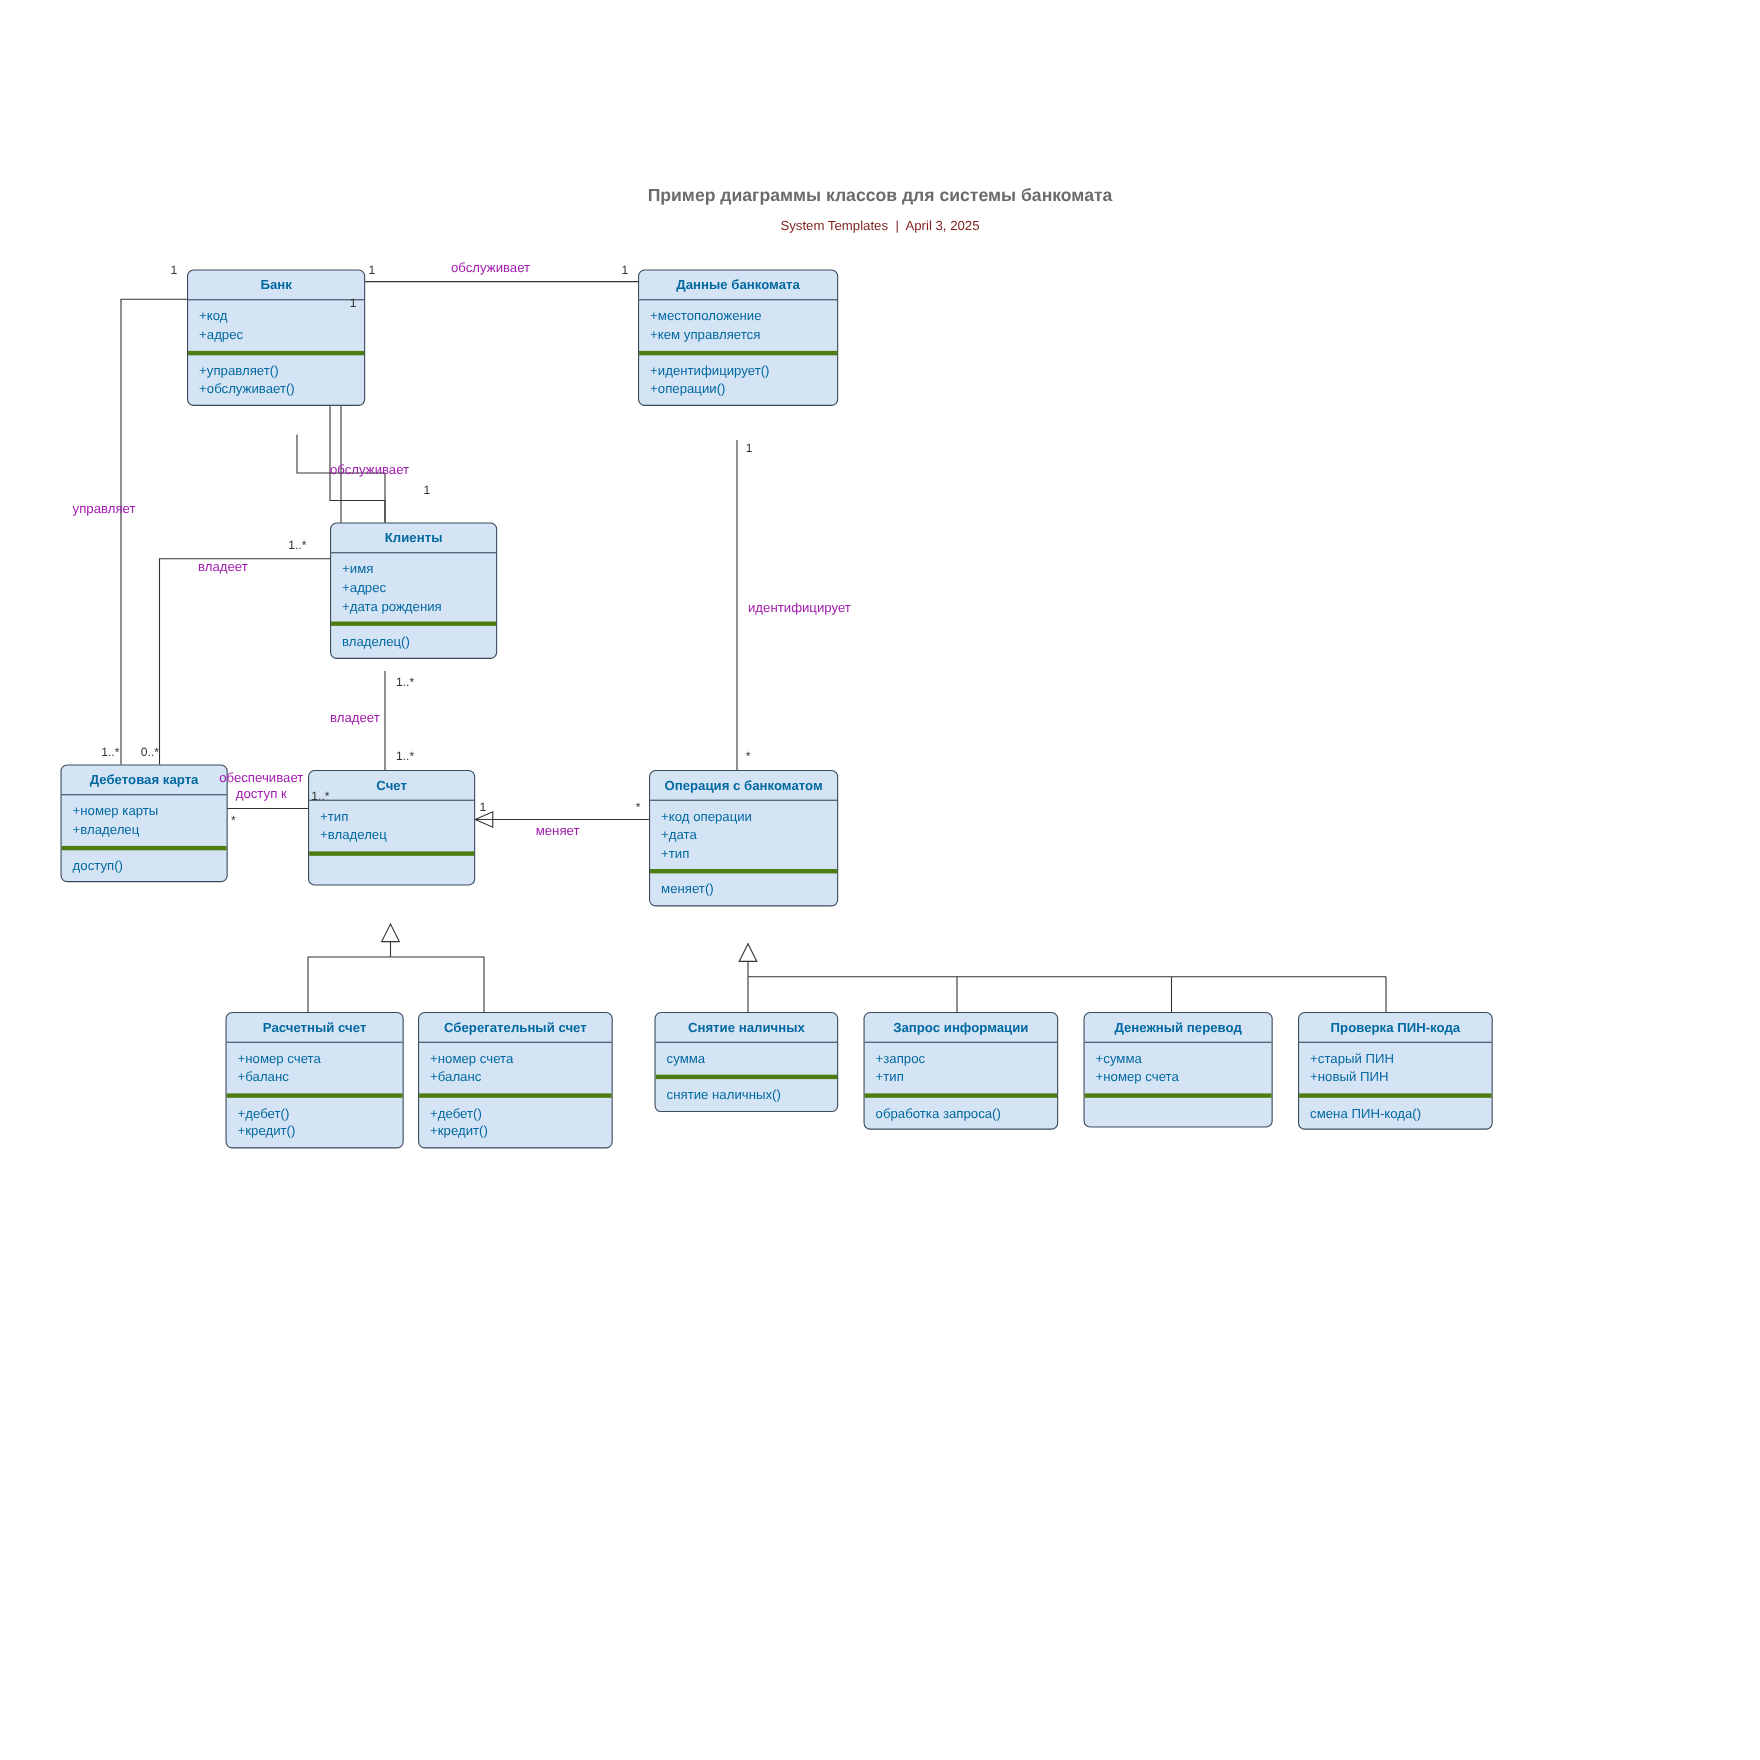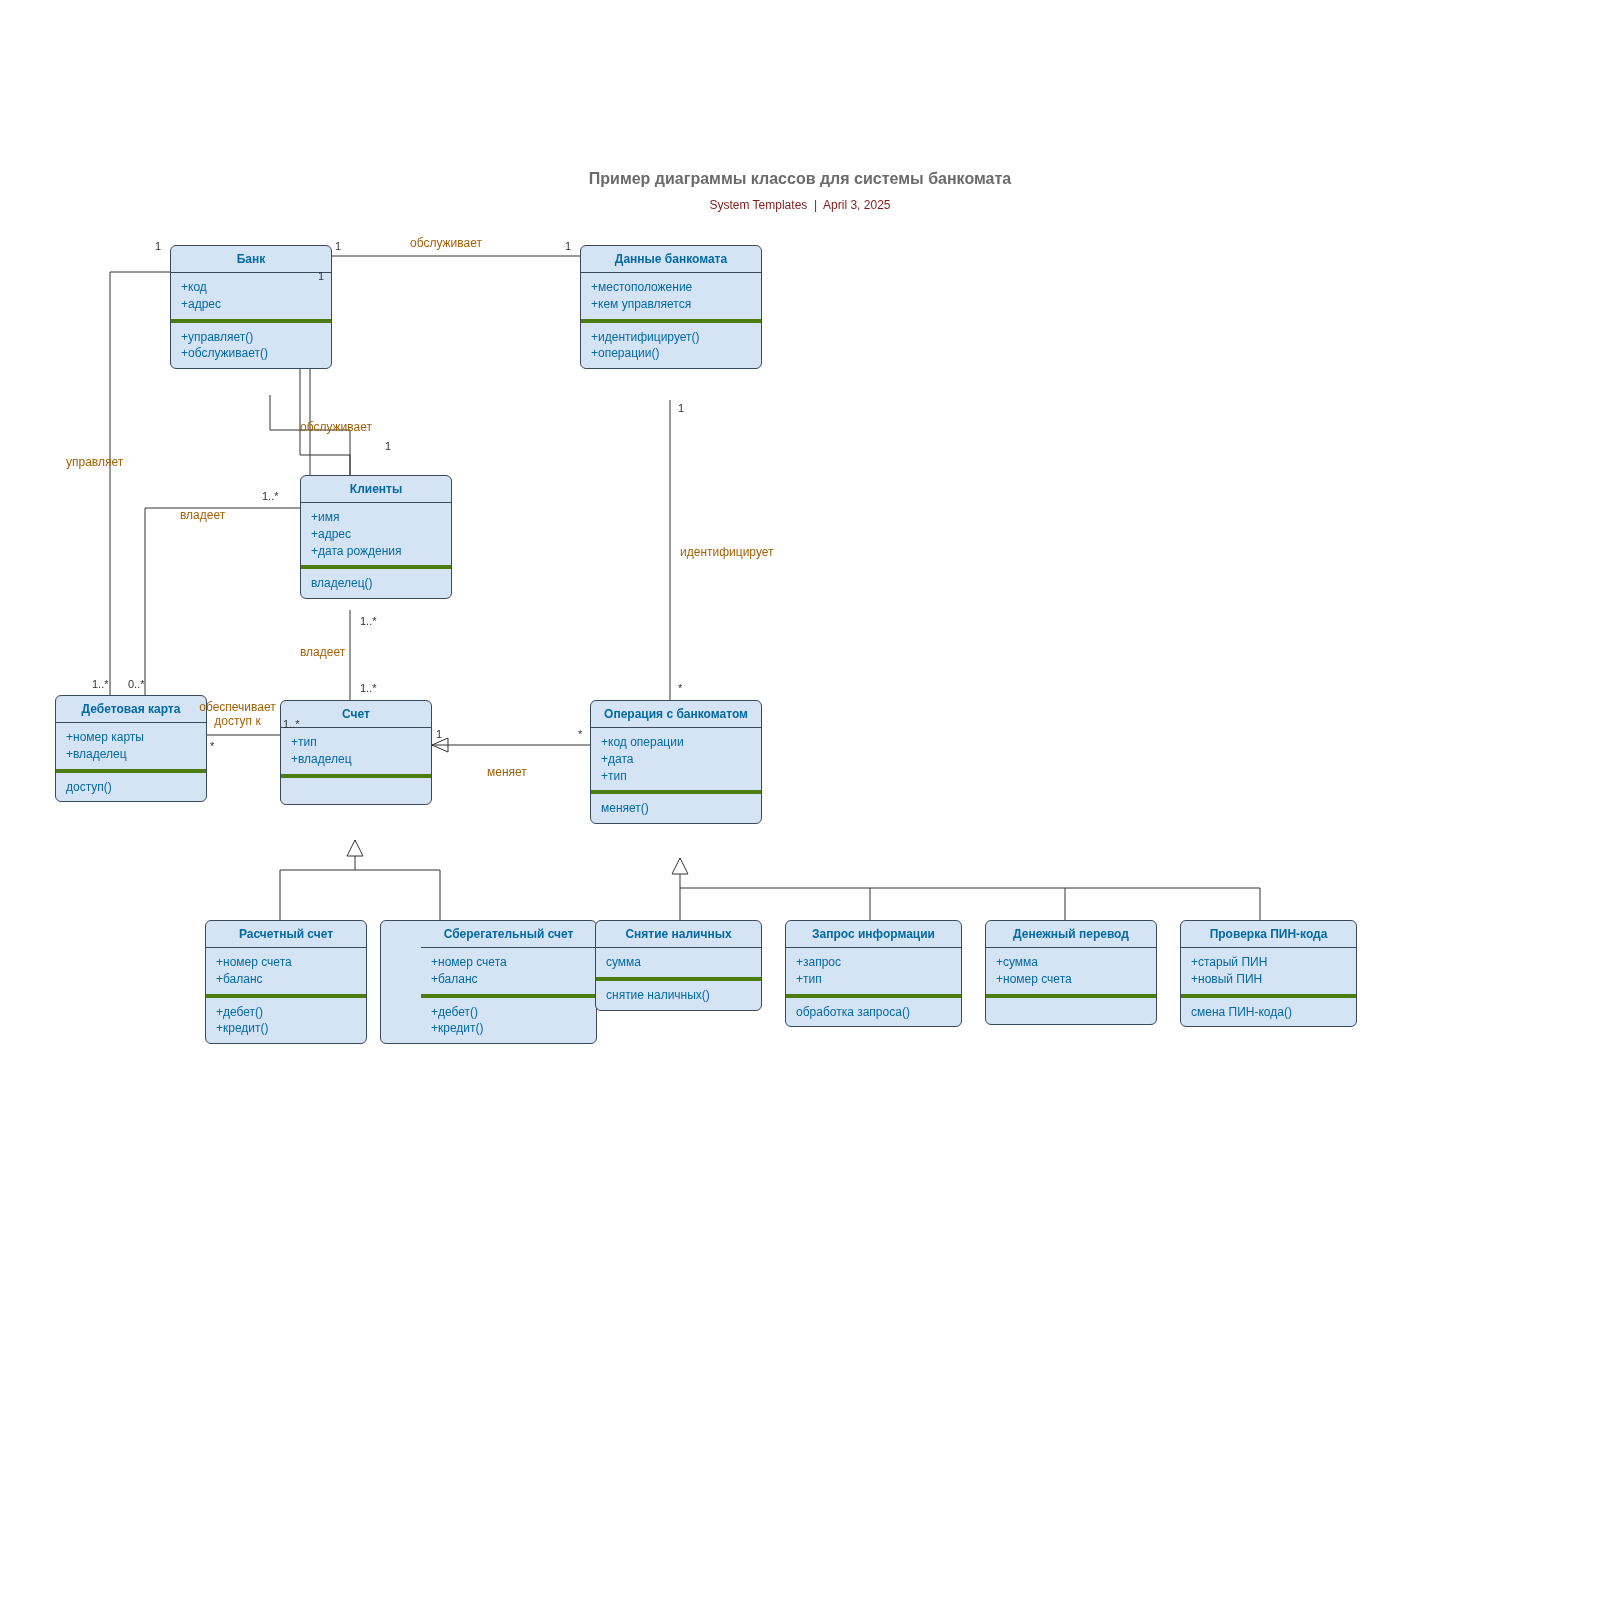--- a/index.html
+++ b/index.html
@@ -56,21 +56,21 @@
     min-height: 14px;
   }
   .line {
     white-space: pre;
     line-height: 1.4;
   }
   svg.conn { position: absolute; top: 0; left: 0; width: 1600px; height: 1600px; pointer-events: none; }
   .edge { stroke: #333; stroke-width: 1; fill: none; }
   .arrow-open { stroke: #333; stroke-width: 1; fill: #fff; }
   .arrow-line { stroke: #333; stroke-width: 1; fill: none; }
-  .lbl { position:absolute; font-size:12px; color:#a16207; background: transparent; white-space: nowrap; }
+  .lbl { position:absolute; font-size:12px; color:#a21caf; background: transparent; white-space: nowrap; }
   .mult { position:absolute; font-size:11px; color:#333; }
 </style>
 </head>
 <body>
 
 <div class="title">Пример диаграммы классов для системы банкомата</div>
 <div class="subtitle">
   <span>System Templates</span>
   &nbsp;|&nbsp;
   <span>April 3, 2025</span>
@@ -188,21 +188,21 @@
   <div class="section attrs">
       <div class="line">+номер счета
 +баланс</div>
     </div>
   <div class="section ops">
       <div class="line">+дебет()
 +кредит()</div>
     </div>
 </div>
 
-<div class="class-box" style="left:380px; top:920px; width:175px;padding-left:40px;">
+<div class="class-box" style="left:380px; top:920px; width:175px;">
   <div class="section name">Сберегательный счет</div>
   <div class="section attrs">
       <div class="line">+номер счета
 +баланс</div>
     </div>
   <div class="section ops">
       <div class="line">+дебет()
 +кредит()</div>
     </div>
 </div>
@@ -249,21 +249,21 @@
       <div class="line">смена ПИН-кода()</div>
     </div>
 </div>
 
 <div class="lbl" style="left:410px; top:236px;">обслуживает</div>
 <div class="lbl" style="left:300px; top:420px;">обслуживает</div>
 <div class="lbl" style="left:66px; top:455px;">управляет</div>
 <div class="lbl" style="left:180px; top:508px;">владеет</div>
 <div class="lbl" style="left:300px; top:645px;">владеет</div>
 <div class="lbl" style="left:195px; top:700px; width:85px; text-align:center; white-space:normal; line-height:1.2;">обеспечивает доступ к</div>
-<div class="lbl" style="left:475px; top:765px;padding-left:12px;">меняет</div>
+<div class="lbl" style="left:475px; top:748px;padding-left:12px;">меняет</div>
 <div class="lbl" style="left:680px; top:545px;">идентифицирует</div>
 
 <div class="mult" style="left:155px; top:240px;">1</div>
 <div class="mult" style="left:335px; top:240px;">1</div>
 <div class="mult" style="left:565px; top:240px;">1</div>
 <div class="mult" style="left:318px; top:270px;">1</div>
 <div class="mult" style="left:385px; top:440px;">1</div>
 <div class="mult" style="left:262px; top:490px;">1..*</div>
 <div class="mult" style="left:92px; top:678px;">1..*</div>
 <div class="mult" style="left:128px; top:678px;">0..*</div>

